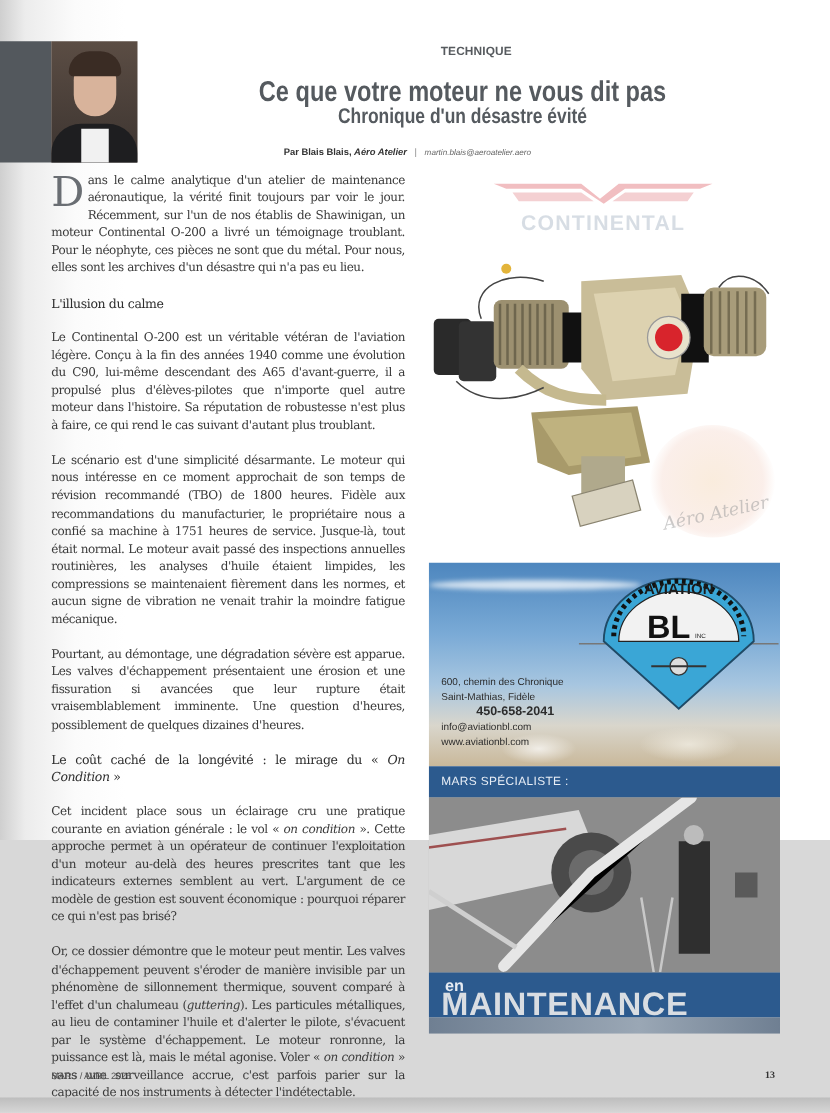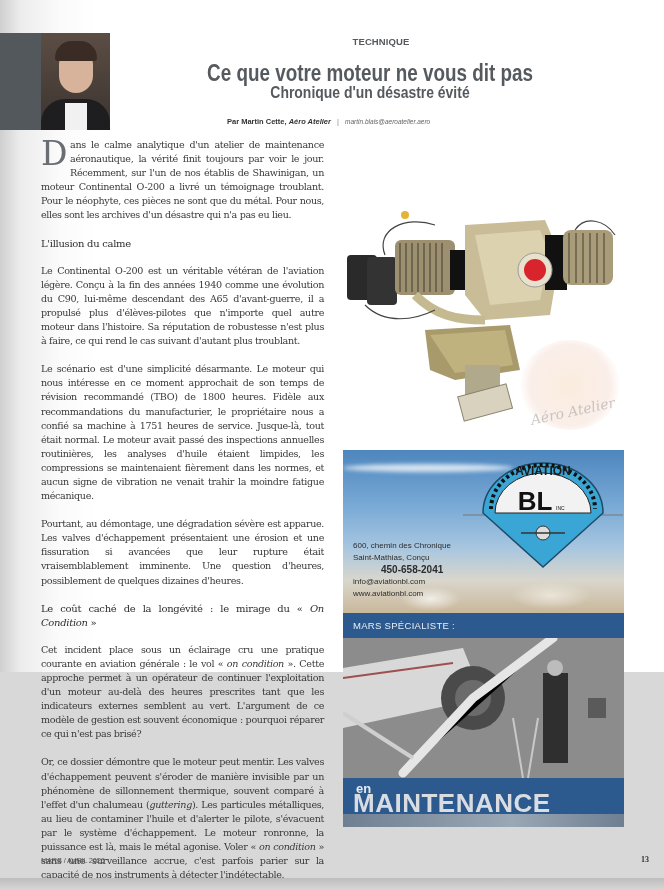--- a/index.html
+++ b/index.html
@@ -69,58 +69,65 @@
   .ad-band { position: absolute; left: 0; top: 163px; width: 281px; height: 25px; background: #2c5a8e;
     color: #e8eef6; font-family: "Liberation Sans", sans-serif; font-size: 9.5px; padding: 7px 0 0 10px; letter-spacing: 0.3px; }
   .ad-photo { position: absolute; left: 0; top: 188px; width: 281px; height: 140px;
     background: linear-gradient(180deg, #6e6e6e 0%, #9a9a9a 40%, #7a7a7a 100%); overflow: hidden; }
   .ad-bottom { position: absolute; left: 0; top: 328px; width: 281px; height: 36px; background: #2c5a8e; }
   .ad-en { position: absolute; left: 13px; top: 331px; color: #e6ebf2; font-family: "Liberation Sans", sans-serif; font-weight: 700; font-size: 13px; }
   .ad-maint { position: absolute; left: 10px; top: 338px; color: #d9dde2; font-family: "Liberation Sans", sans-serif; font-weight: 700; font-size: 26px; letter-spacing: 0.5px; text-align: right; }
   .ad-strip { position: absolute; left: 0; top: 364px; width: 281px; height: 13px; background: linear-gradient(90deg, #6f7f92, #9aa7b5 60%, #6f7f92); }
 
   .folio-left { position: absolute; left: 41px; top: 856px; font-family: "Liberation Sans", sans-serif; font-size: 7.5px; color: #555; letter-spacing: -0.2px; }
-  .folio-right { position: absolute; left: 641px; top: 855px; font-family: Liberation Serif, serif; font-weight: 700; font-size: 8px; color: #333; }
+  .folio-right { position: absolute; left: 612px; top: 855px; font-family: Liberation Serif, serif; font-weight: 700; font-size: 8px; color: #333; }
 </style>
 </head>
 <body>
 
 <div class="page">
 
   <div class="gray-bar"></div>
   <div class="portrait">
     <div class="jacket"></div>
     <div class="shirt"></div>
     <div class="face"></div>
     <div class="hair"></div>
   </div>
 
   <div class="kicker">TECHNIQUE</div>
   <div class="title">Ce que votre moteur ne vous dit pas</div>
   <div class="subtitle">Chronique d'un désastre évité</div>
   <div class="byline">
-    <b>Par Martin Cette,</b>
+    <b>Par Blais Blais,</b>
     <i class="org">Aéro Atelier</i>
     <span class="sep">|</span>
     <span class="mail">martin.blais@aeroatelier.aero</span>
   </div>
 
   <div class="column">
     <p><span class="dropcap">D</span><span>ans le calme analytique d'un atelier de maintenance aéronautique, la vérité finit toujours par voir le jour. Récemment, sur l'un de nos établis de Shawinigan, un moteur Continental O-200 a livré un témoignage troublant. Pour le néophyte, ces pièces ne sont que du métal. Pour nous, elles sont les archives d'un désastre qui n'a pas eu lieu.</span></p>
     <h3>L'illusion du calme</h3>
     <p>Le Continental O-200 est un véritable vétéran de l'aviation légère. Conçu à la fin des années 1940 comme une évolution du C90, lui-même descendant des A65 d'avant-guerre, il a propulsé plus d'élèves-pilotes que n'importe quel autre moteur dans l'histoire. Sa réputation de robustesse n'est plus à faire, ce qui rend le cas suivant d'autant plus troublant.</p>
     <p>Le scénario est d'une simplicité désarmante. Le moteur qui nous intéresse en ce moment approchait de son temps de révision recommandé (TBO) de 1800 heures. Fidèle aux recommandations du manufacturier, le propriétaire nous a confié sa machine à 1751 heures de service. Jusque-là, tout était normal. Le moteur avait passé des inspections annuelles routinières, les analyses d'huile étaient limpides, les compressions se maintenaient fièrement dans les normes, et aucun signe de vibration ne venait trahir la moindre fatigue mécanique.</p>
     <p>Pourtant, au démontage, une dégradation sévère est apparue. Les valves d'échappement présentaient une érosion et une fissuration si avancées que leur rupture était vraisemblablement imminente. Une question d'heures, possiblement de quelques dizaines d'heures.</p>
     <h3><span>Le coût caché de la longévité : le mirage du « </span><i>On Condition</i><span> »</span></h3>
     <p><span>Cet incident place sous un éclairage cru une pratique courante en aviation générale : le vol « </span><i>on condition</i><span> ». Cette approche permet à un opérateur de continuer l'exploitation d'un moteur au-delà des heures prescrites tant que les indicateurs externes semblent au vert. L'argument de ce modèle de gestion est souvent économique : pourquoi réparer ce qui n'est pas brisé?</span></p>
     <p><span>Or, ce dossier démontre que le moteur peut mentir. Les valves d'échappement peuvent s'éroder de manière invisible par un phénomène de sillonnement thermique, souvent comparé à l'effet d'un chalumeau (</span><i>guttering</i><span>). Les particules métalliques, au lieu de contaminer l'huile et d'alerter le pilote, s'évacuent par le système d'échappement. Le moteur ronronne, la puissance est là, mais le métal agonise. Voler « </span><i>on condition</i><span> » sans une surveillance accrue, c'est parfois parier sur la capacité de nos instruments à détecter l'indétectable.</span></p>
 
   </div>
 
   <div class="engine-area">
+    <div class="cont-logo">
+      <svg class="cont-wing" viewBox="0 0 175 20">
+        <path d="M0 2 L70 2 L85 14 L100 2 L175 2 L165 6 L105 6 L88 18 L70 6 L10 6 Z" fill="#d9484f"></path>
+        <path d="M15 9 L70 9 L80 16 L20 16 Z M105 9 L160 9 L155 16 L95 16 Z" fill="#e07a7f"></path>
+      </svg>
+      <div class="cont-text">CONTINENTAL</div>
+    </div>
     <div class="aero-seal"></div>
     <svg class="engine" viewBox="0 0 280 230">
 
       <rect x="2" y="60" width="30" height="45" rx="4" fill="#2a2a2a"></rect>
       <rect x="22" y="62" width="30" height="48" rx="4" fill="#333"></rect>
 
       <g fill="#9c9070">
         <rect x="50" y="45" width="60" height="55" rx="6"></rect>
       </g>
       <g stroke="#6e664e" stroke-width="2">
@@ -178,21 +185,21 @@
       <path d="M32 58 A48 40 0 0 1 128 58 Z" fill="#f2f2f2" stroke="#222" stroke-width="1"></path>
       <path d="M28 54 A52 44 0 0 1 132 54" fill="none" stroke="#111" stroke-width="4" stroke-dasharray="3 3"></path>
       <text x="80" y="20" text-anchor="middle" font-family="Liberation Sans, sans-serif" font-weight="700" font-size="12" fill="#1b1b1b">AVIATION</text>
       <text x="72" y="55" text-anchor="middle" font-family="Liberation Sans, sans-serif" font-weight="700" font-size="26" fill="#111">BL</text>
       <text x="93" y="55" font-family="Liberation Sans, sans-serif" font-size="5" fill="#111">INC</text>
       <circle cx="80" cy="78" r="7" fill="#ddd" stroke="#333"></circle>
       <line x1="58" y1="78" x2="102" y2="78" stroke="#333" stroke-width="1.5"></line>
     </svg>
     <div class="ad-contact">
       <div>600, chemin des Chronique</div>
-      <div>Saint-Mathias, Conçu</div>
+      <div>Saint-Mathias, Fidèle</div>
       <div class="phone">450-658-2041</div>
       <div>info@aviationbl.com</div>
       <div>www.aviationbl.com</div>
     </div>
     <div class="ad-band">MARS SPÉCIALISTE :</div>
     <div class="ad-photo">
       <svg width="281" height="140" viewBox="0 0 281 140">
         <rect x="0" y="0" width="281" height="140" fill="#8c8c8c"></rect>
         <path d="M0 30 L120 10 L140 60 L0 90 Z" fill="#d8d8d8"></path>
         <path d="M0 40 L110 25" stroke="#9e5050" stroke-width="2"></path>

